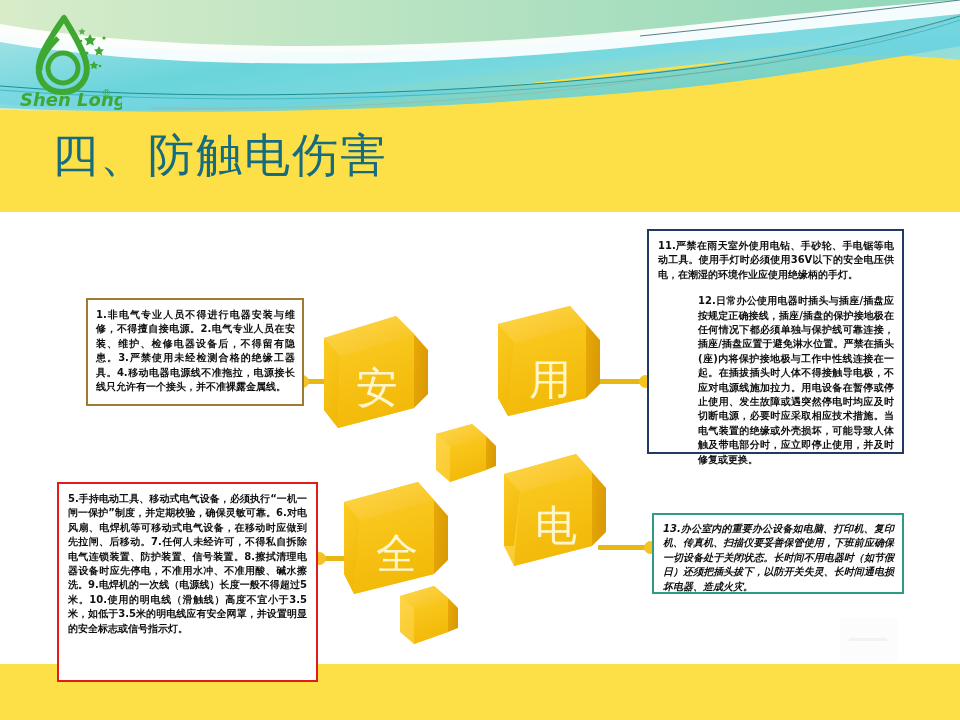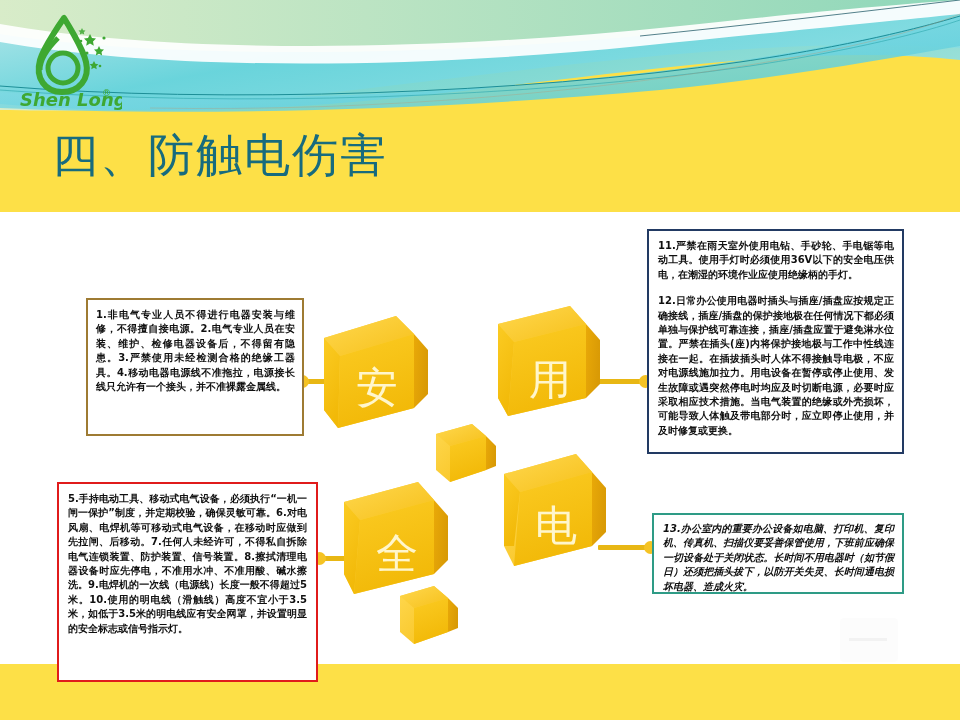--- a/index.html
+++ b/index.html
@@ -61,21 +61,21 @@
     line-height: 14.4px;
     color: #101010;
     font-weight: bold;
     text-align: justify;
     letter-spacing: 0px;
   }
   .tbox p { margin: 0; }
 
   #box-left-top {
     left: 86px; top: 298px;
-    width: 218px; height: 138px;
+    width: 218px; height: 108px;
     border: 2px solid #9E7B33;
     padding: 8px 7px 6px 8px;
   }
   #box-left-bottom {
     left: 57px; top: 458px;
     width: 261px; height: 200px;
     border: 2px solid #E01B1B;
     padding: 8px 9px 6px 9px;
     margin-top: 24px;
   }
@@ -85,21 +85,21 @@
     border: 2px solid #223A63;
     padding: 8px 8px 6px 9px;
   }
   #box-right-bottom {
     left: 652px; top: 513px;
     width: 252px; height: 81px;
     border: 2px solid #2E9B86;
     padding: 7px 8px 5px 9px;
     font-style: italic;
   }
-  #box-right-top p + p { margin-top: 12px; }
+  #box-right-top p + p { margin-top: 12px; margin-left: 40px; }
   .conn-line {
     position: absolute;
     height: 5px;
     background: #E8B714;
     border-radius: 1px;
   }
   .conn-dot {
     position: absolute;
     width: 13px; height: 13px;
     border-radius: 50%;

